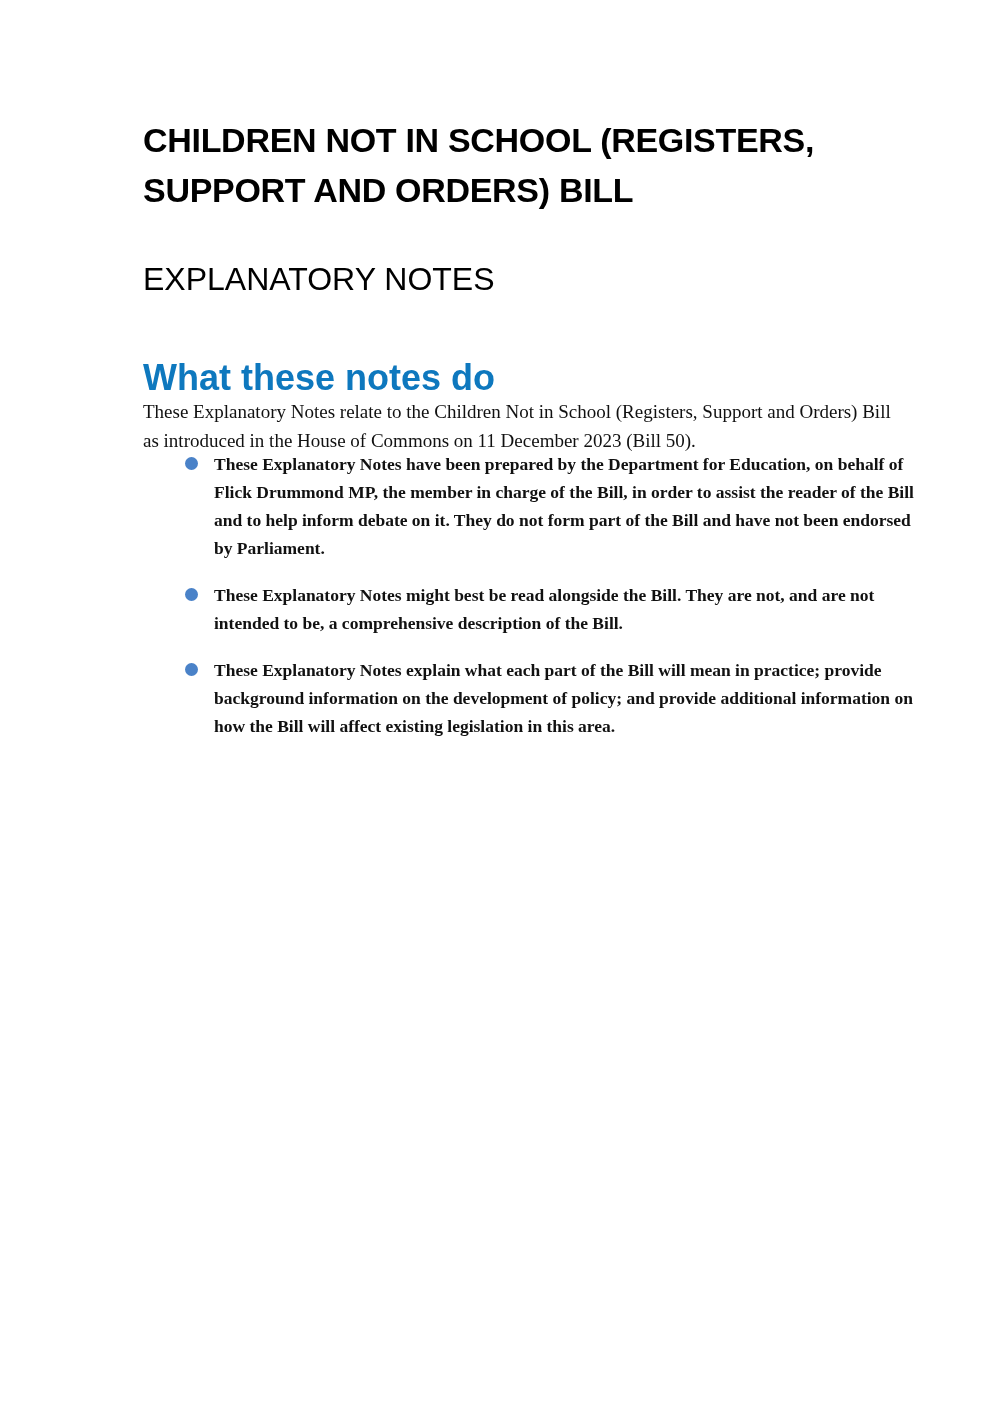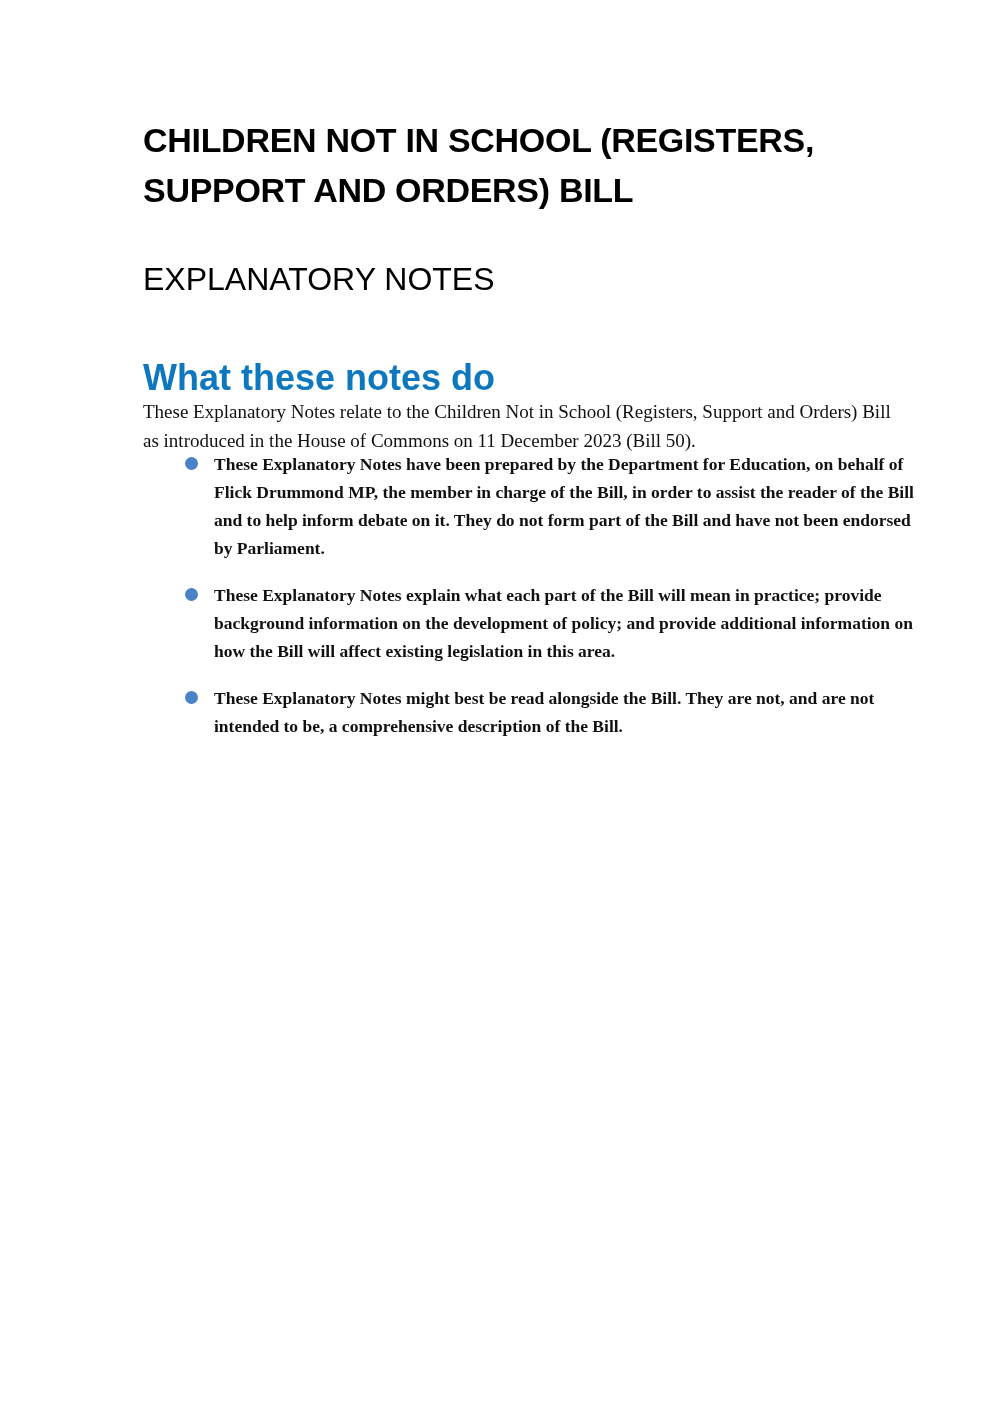--- a/index.html
+++ b/index.html
@@ -117,26 +117,26 @@
 
   <div class="bullet-list">
 
     <div class="bullet-item">
       <span class="bullet-dot"></span>
       <span>These Explanatory Notes have been prepared by the Department for Education, on behalf of Flick Drummond MP, the member in charge of the Bill, in order to assist the reader of the Bill and to help inform debate on it. They do not form part of the Bill and have not been endorsed by Parliament.</span>
     </div>
 
     <div class="bullet-item">
       <span class="bullet-dot"></span>
-      <span>These Explanatory Notes explain what each part of the Bill will mean in practice; provide background information on the development of policy; and provide additional information on how the Bill will affect existing legislation in this area.</span>
+      <span>These Explanatory Notes might best be read alongside the Bill. They are not, and are not intended to be, a comprehensive description of the Bill.</span>
     </div>
 
     <div class="bullet-item">
       <span class="bullet-dot"></span>
-      <span>These Explanatory Notes might best be read alongside the Bill. They are not, and are not intended to be, a comprehensive description of the Bill.</span>
+      <span>These Explanatory Notes explain what each part of the Bill will mean in practice; provide background information on the development of policy; and provide additional information on how the Bill will affect existing legislation in this area.</span>
     </div>
 
   </div>
 
   <div class="footer-left">Bill 40–EN</div>
 
   <div class="footer-right">38/4</div>
 
 </div>
 

